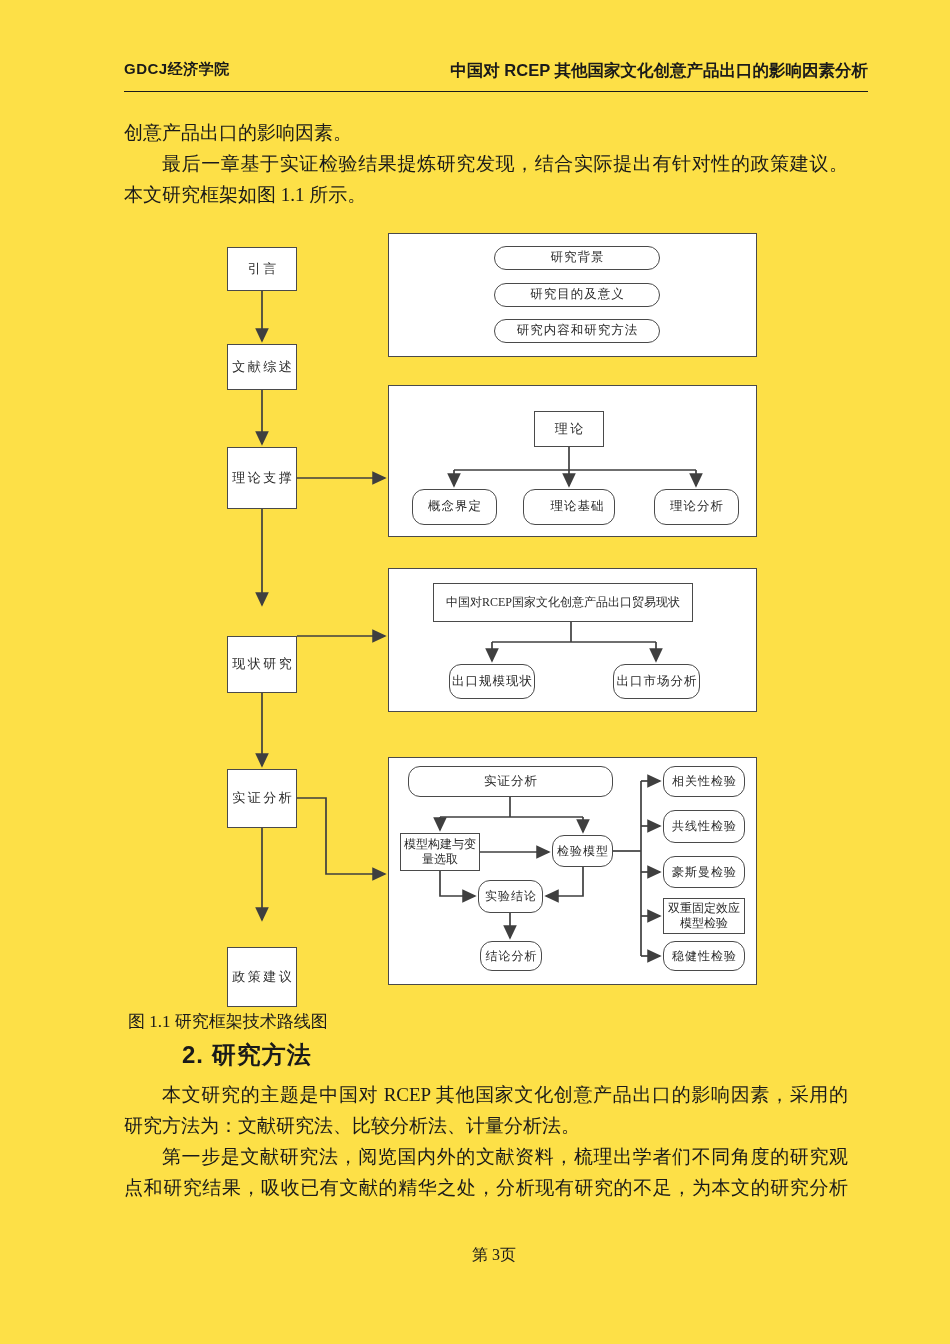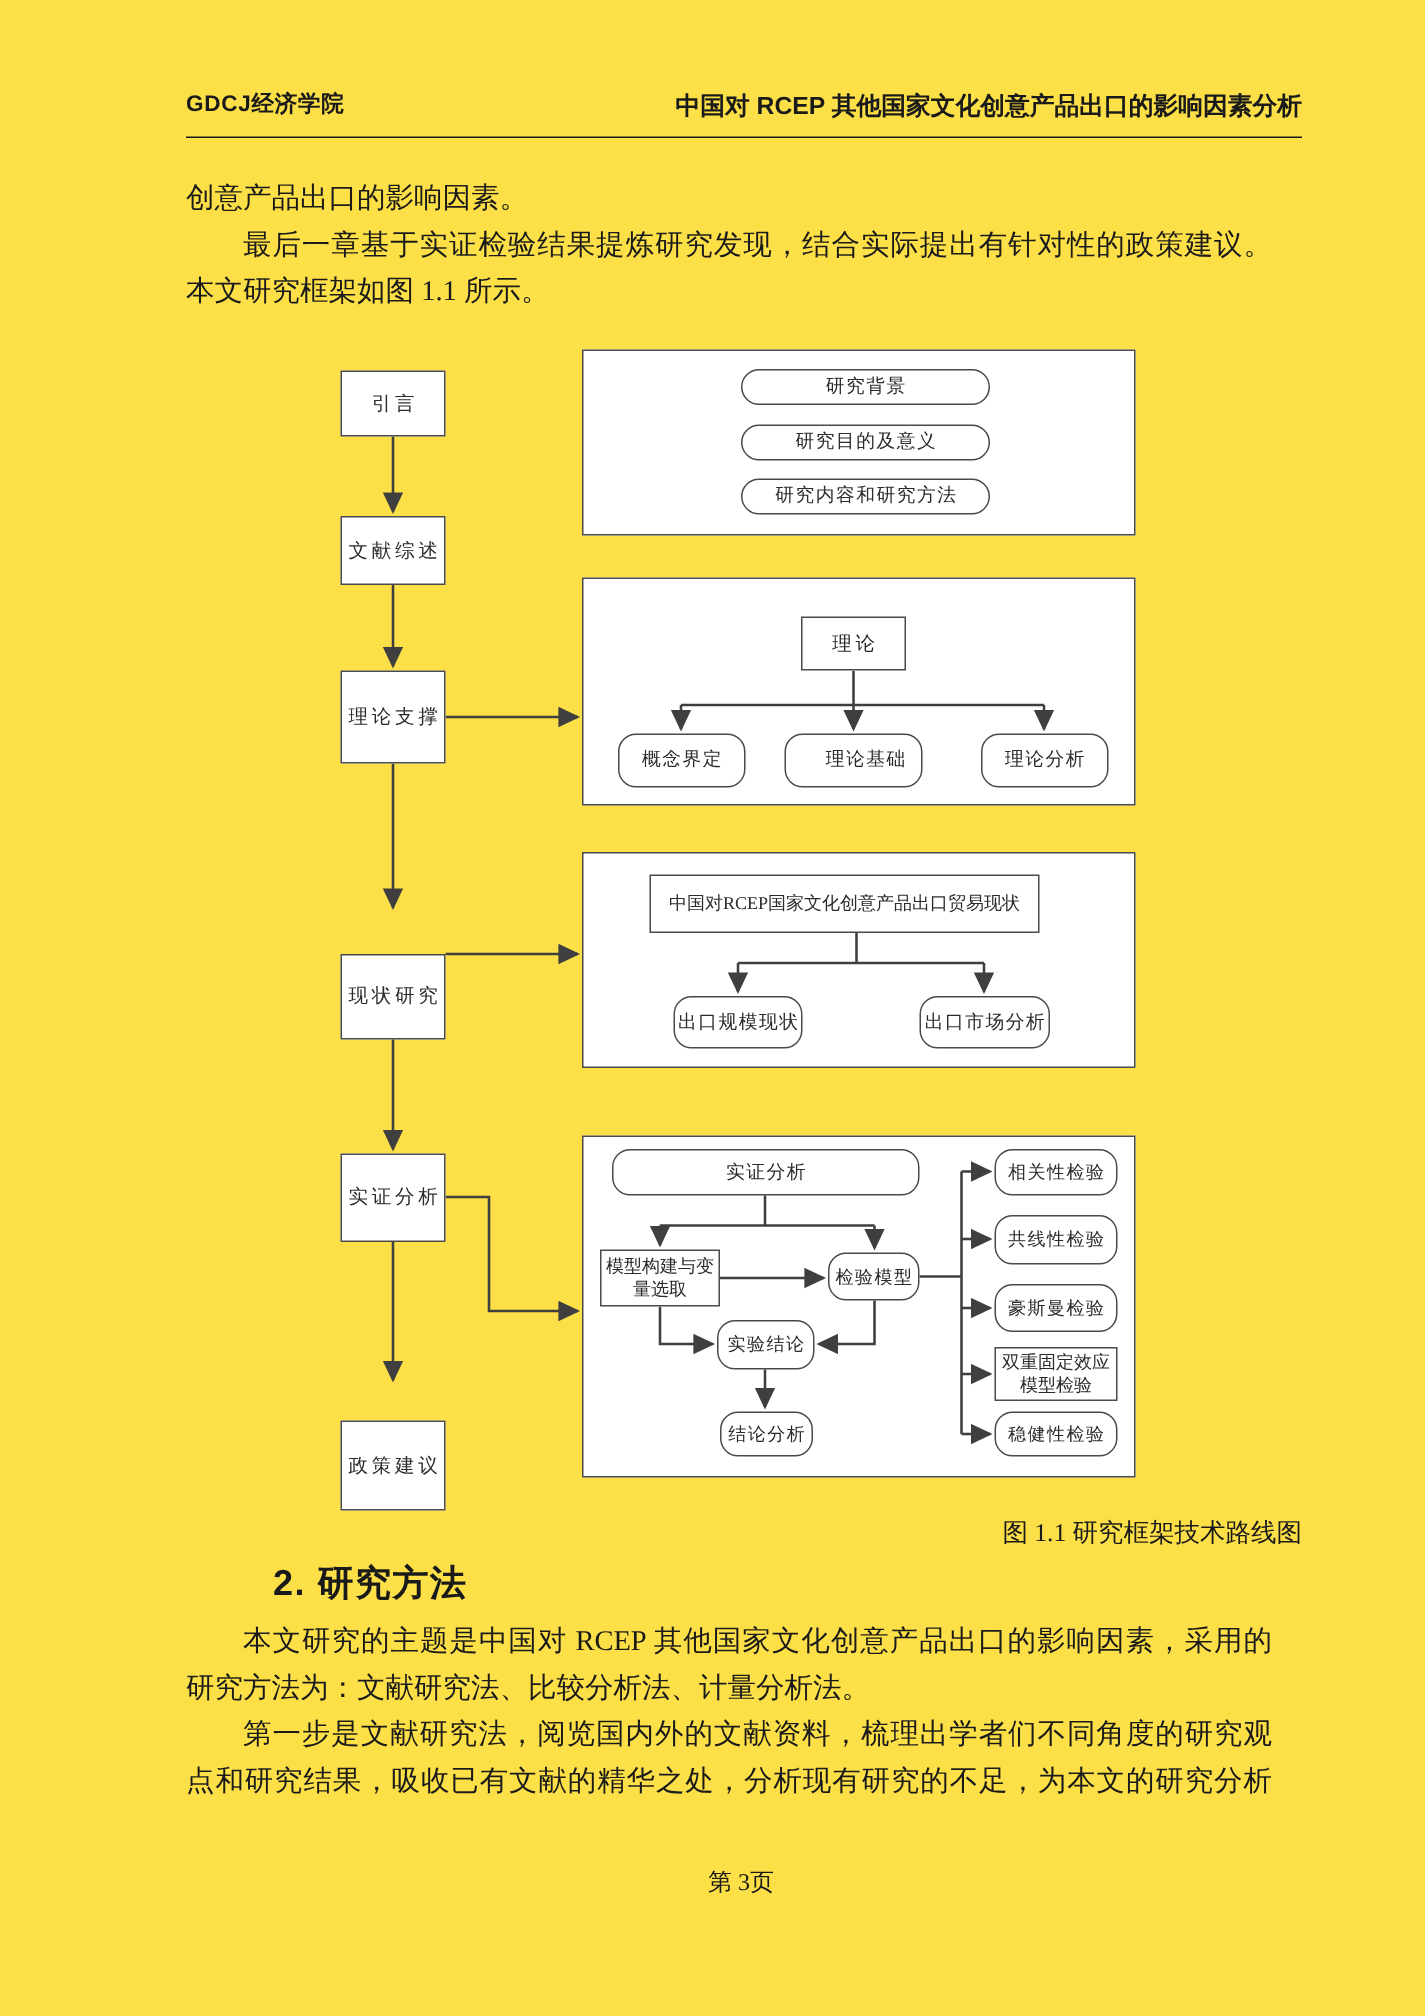--- a/index.html
+++ b/index.html
@@ -8,21 +8,21 @@
   
   .hdr-left{position:absolute;left:124px;top:60px;font-family:"Liberation Sans","DejaVu Sans",sans-serif;
             font-weight:bold;font-size:15px;letter-spacing:.5px;}
   .hdr-right{position:absolute;right:82px;top:60px;font-family:"Liberation Sans","DejaVu Sans",sans-serif;
              font-weight:bold;font-size:16.5px;}
   .hdr-rule{position:absolute;left:124px;top:91px;width:744px;height:0;border-top:1.7px solid #1a1a1a;}
   
   .tline{position:absolute;left:124px;width:724px;font-size:19px;line-height:31px;white-space:nowrap;}
   .just{white-space:normal;text-align:justify;text-align-last:justify;}
   .ind{text-indent:2em;}
-  .caption{position:absolute;left:128px;top:1010px;width:740px;text-align:right;font-size:17px;}
+  .caption{position:absolute;left:128px;top:1010px;width:740px;text-align:left;font-size:17px;}
   .heading{position:absolute;left:182px;top:1039px;font-family:"Liberation Sans","DejaVu Sans",sans-serif;
            font-weight:bold;font-size:24px;letter-spacing:1px;}
   .footer{position:absolute;left:124px;top:1245px;width:740px;text-align:center;font-size:16px;}
   
   .fc{position:absolute;border:1.8px solid #4a4a4a;background:#ffffff;box-sizing:border-box;z-index:0;}
   svg.wires{position:absolute;left:0;top:0;z-index:1;}
   .fb{position:absolute;border:1.6px solid #4a4a4a;background:#ffffff;box-sizing:border-box;z-index:2;
       display:flex;align-items:center;justify-content:center;text-align:center;
       font-size:13px;color:#2b2b2b;line-height:1.25;}
   .ls2{letter-spacing:2.5px;text-indent:2.5px;}

